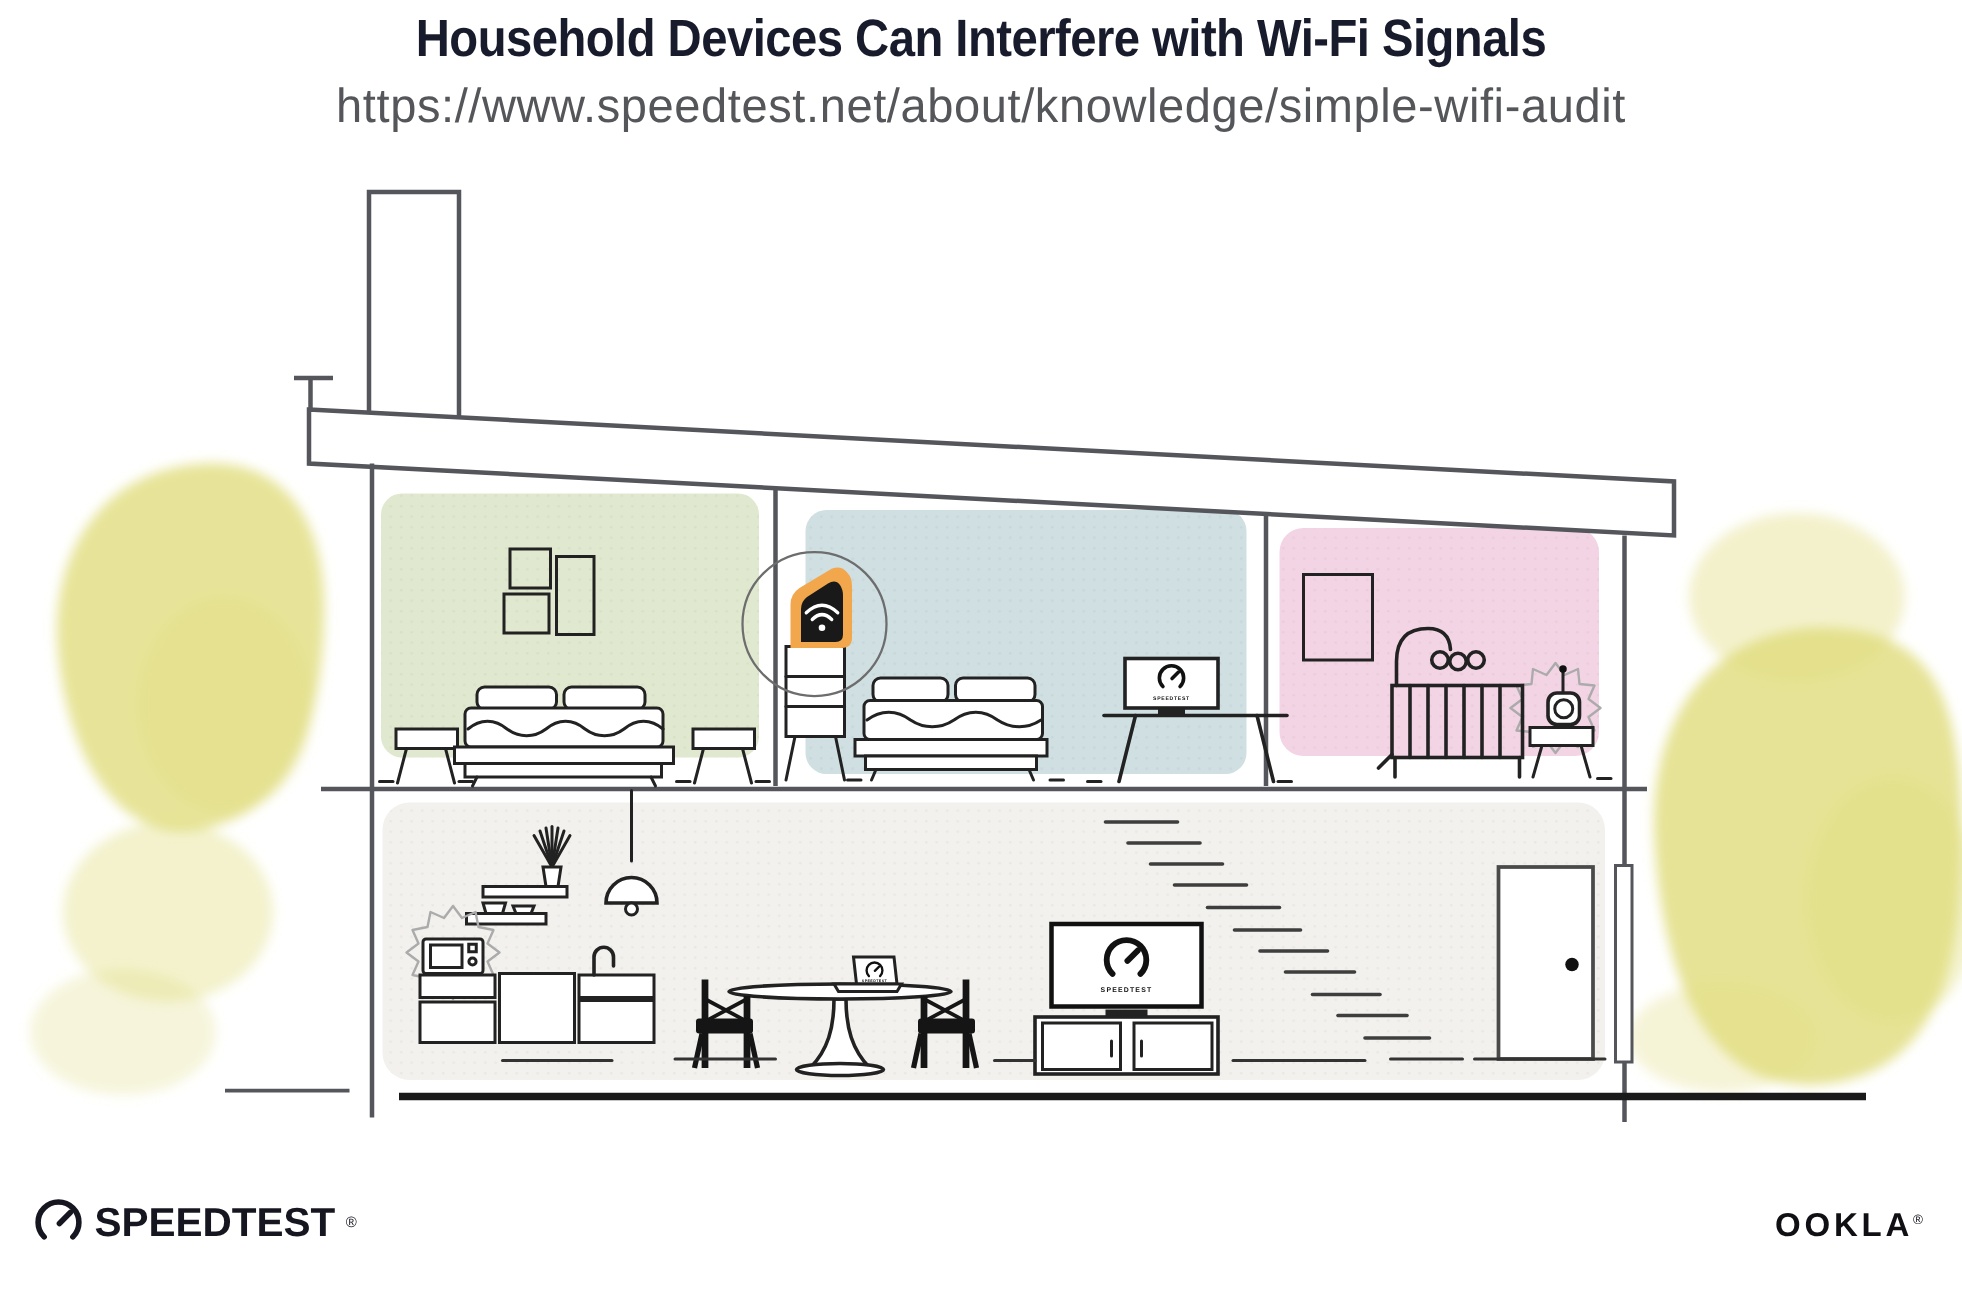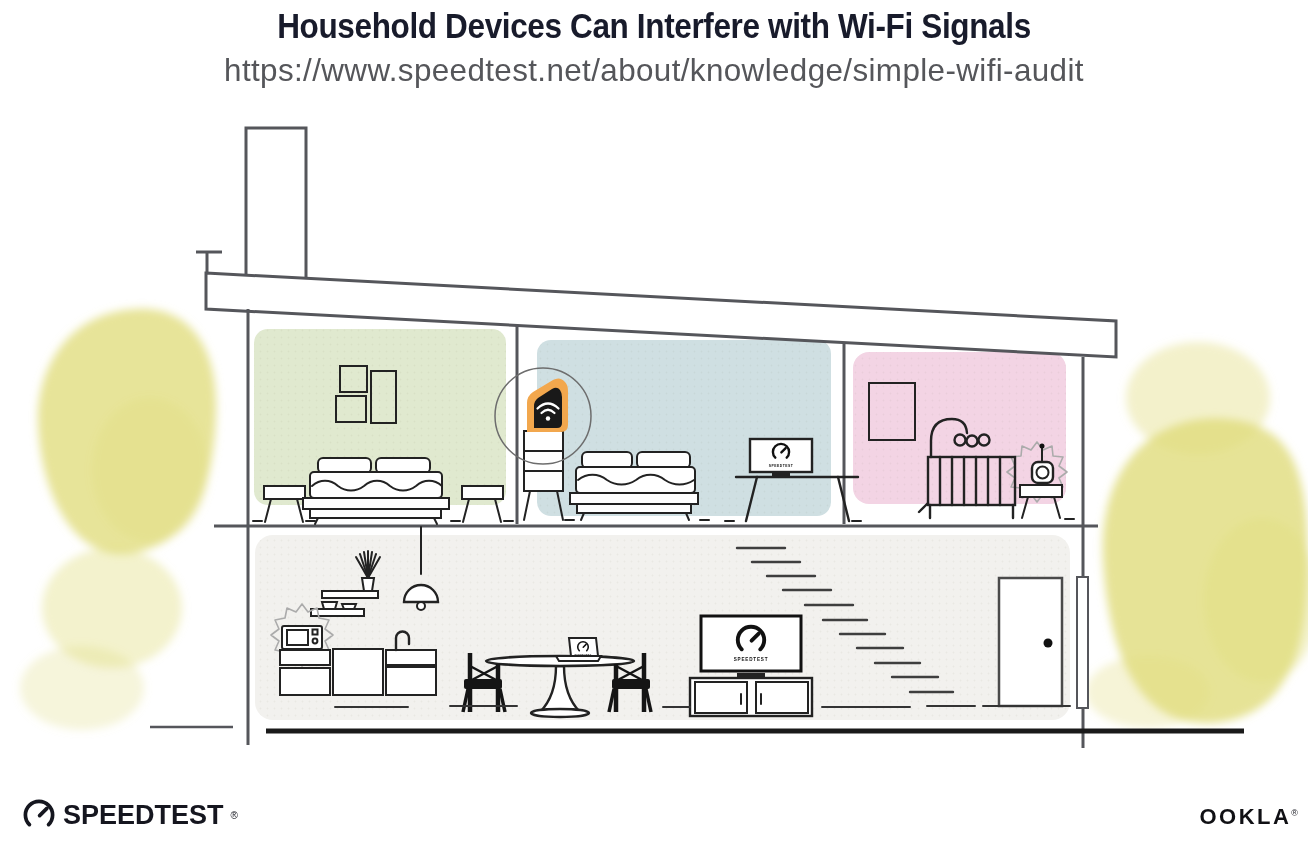--- a/index.html
+++ b/index.html
@@ -35,21 +35,21 @@
   .squig { fill:none; stroke:#ababab; stroke-width:1.6; stroke-linejoin:round; }
   .stair { stroke:#3e3e3e; stroke-width:2.4; stroke-linecap:round; }
   .floorhint { stroke:#333; stroke-width:2; stroke-linecap:round; }
   .dash { stroke:#222; stroke-width:2; stroke-linecap:round; }
   text.screen { font-weight:700; fill:#111; text-anchor:middle; font-family:"Liberation Sans",sans-serif; }
 
   
   .st-logo { position:absolute; left:22px; top:798px; display:flex; align-items:center; gap:7px; }
   .st-word { font-size:27px; font-weight:700; letter-spacing:0px; color:#15161f; }
   .reg { font-size:10px; vertical-align:super; color:#15161f; font-weight:400; }
-  .ookla { position:absolute; right:10px; top:804px; font-size:22px; font-weight:700;
+  .ookla { position:absolute; right:26px; top:804px; font-size:22px; font-weight:700;
            letter-spacing:2.5px; color:#101014; }
   .ookla .reg { font-size:9px; letter-spacing:0; }
 </style>
 </head>
 <body>
 
 <div class="page">
 
   <h1 class="title">Household Devices Can Interfere with Wi-Fi Signals</h1>
   <div class="url">https://www.speedtest.net/about/knowledge/simple-wifi-audit</div>

